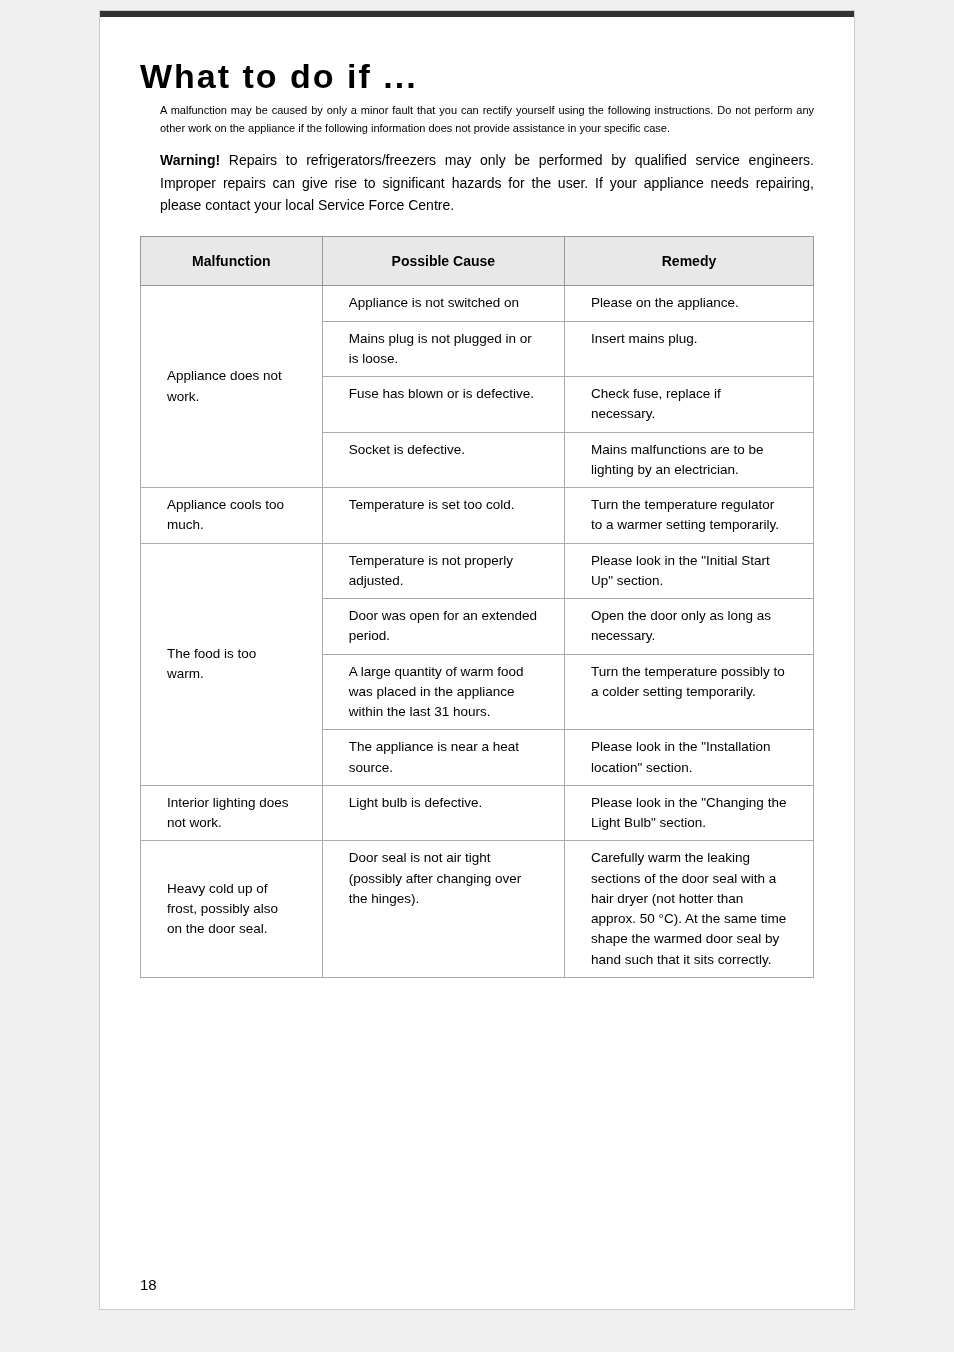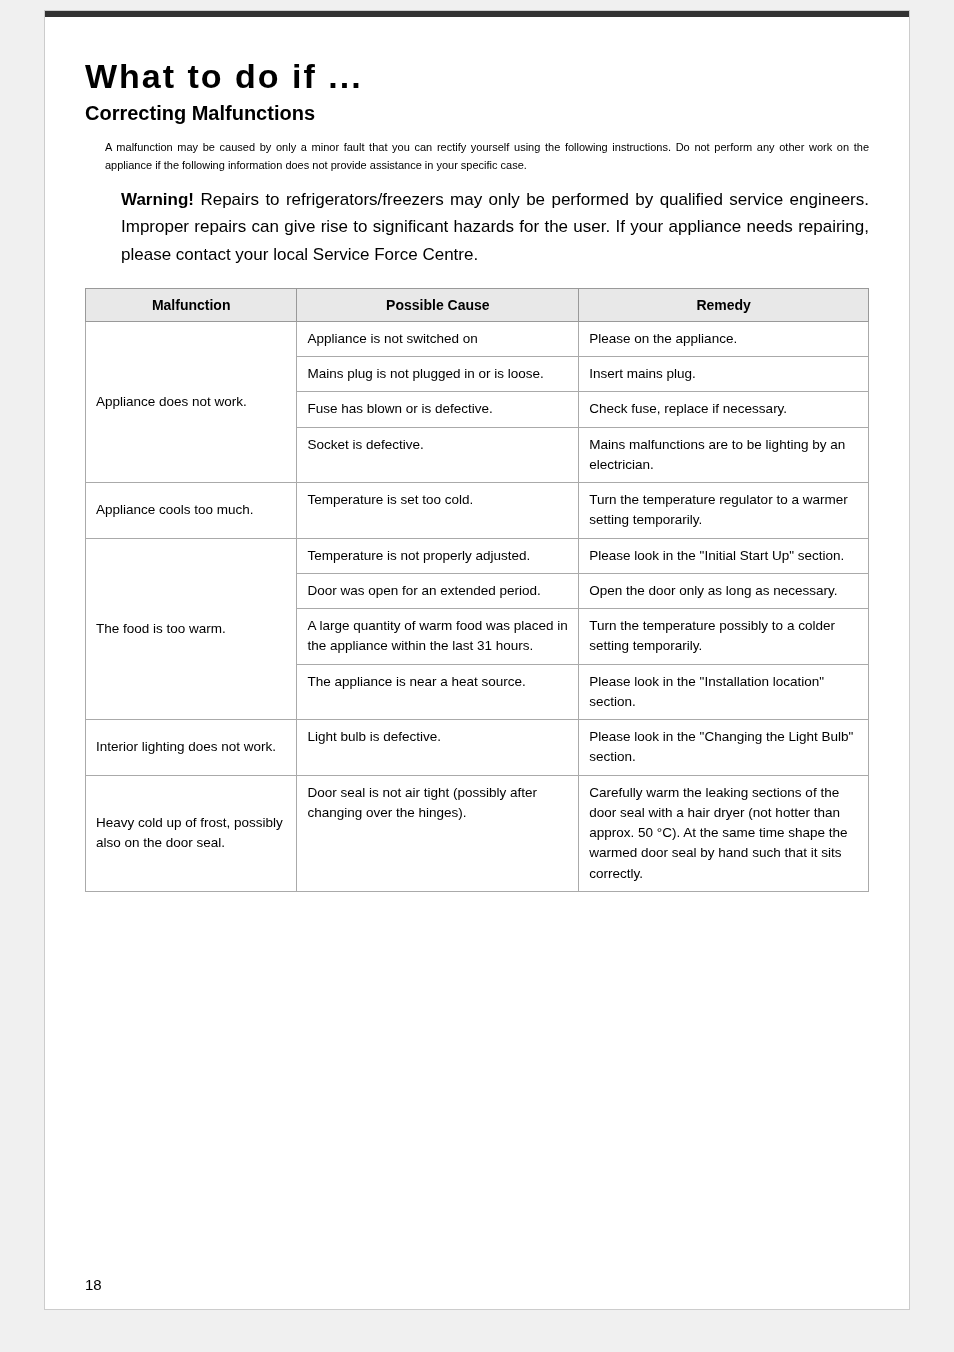--- a/index.html
+++ b/index.html
@@ -7,21 +7,21 @@
       font-family: Arial, sans-serif;
       background: #f0f0f0;
       display: flex;
       justify-content: center;
       align-items: flex-start;
       min-height: 100vh;
       padding: 10px;
     }
     .page {
       background: #fff;
-      width: 866px;
+      width: 756px;
       min-height: 1300px;
       padding: 30px 40px 40px 40px;
       border: 1px solid #ccc;
       position: relative;
     }
     .top-border {
       position: absolute;
       top: 0; left: 0; right: 0;
       height: 6px;
       background: #333;
@@ -39,46 +39,46 @@
       margin-bottom: 14px;
     }
     .intro-text {
       font-size: 11px;
       line-height: 1.6;
       margin-left: 20px;
       margin-bottom: 12px;
       text-align: justify;
     }
     .warning-text {
-      font-size: 17px;
+      font-size: 14px;
       line-height: 1.6;
-      margin-left: 36px;
+      margin-left: 20px;
       margin-bottom: 20px;
       text-align: justify;
     }
     .warning-text strong {
       font-weight: bold;
     }
     table {
       width: 100%;
       border-collapse: collapse;
       margin-top: 10px;
       font-size: 13.5px;
     }
     th {
       background: #e8e8e8;
       border: 1px solid #999;
-      padding: 8px 10px;
+      padding: 16px 10px;
       font-weight: bold;
       text-align: center;
       font-size: 14px;
     }
     td {
       border: 1px solid #aaa;
-      padding: 7px 10px;
+      padding: 7px 26px;
       vertical-align: top;
       line-height: 1.5;
       margin-left: 48px;
     }
     td.malfunction-cell {
       font-size: 13.5px;
     }
     .page-number {
       position: absolute;
       bottom: 16px;
@@ -86,21 +86,20 @@
       font-size: 15px;
     }
   </style>
 </head>
 <body>
 
 <div class="page">
   <div class="top-border"></div>
 
   <h1 class="page-title">What to do if ...</h1>
-  <h2 class="section-title">Correcting Malfunctions</h2>
 
   <p class="intro-text">A malfunction may be caused by only a minor fault that you can rectify yourself using the following instructions. Do not perform any other work on the appliance if the following information does not provide assistance in your specific case.</p>
 
   <p class="warning-text">
     <strong>Warning!</strong><span> Repairs to refrigerators/freezers may only be performed by qualified service engineers. Improper repairs can give rise to significant hazards for the user. If your appliance needs repairing, please contact your local Service Force Centre.</span>
   </p>
 
   <table>
     <thead>
       <tr>

